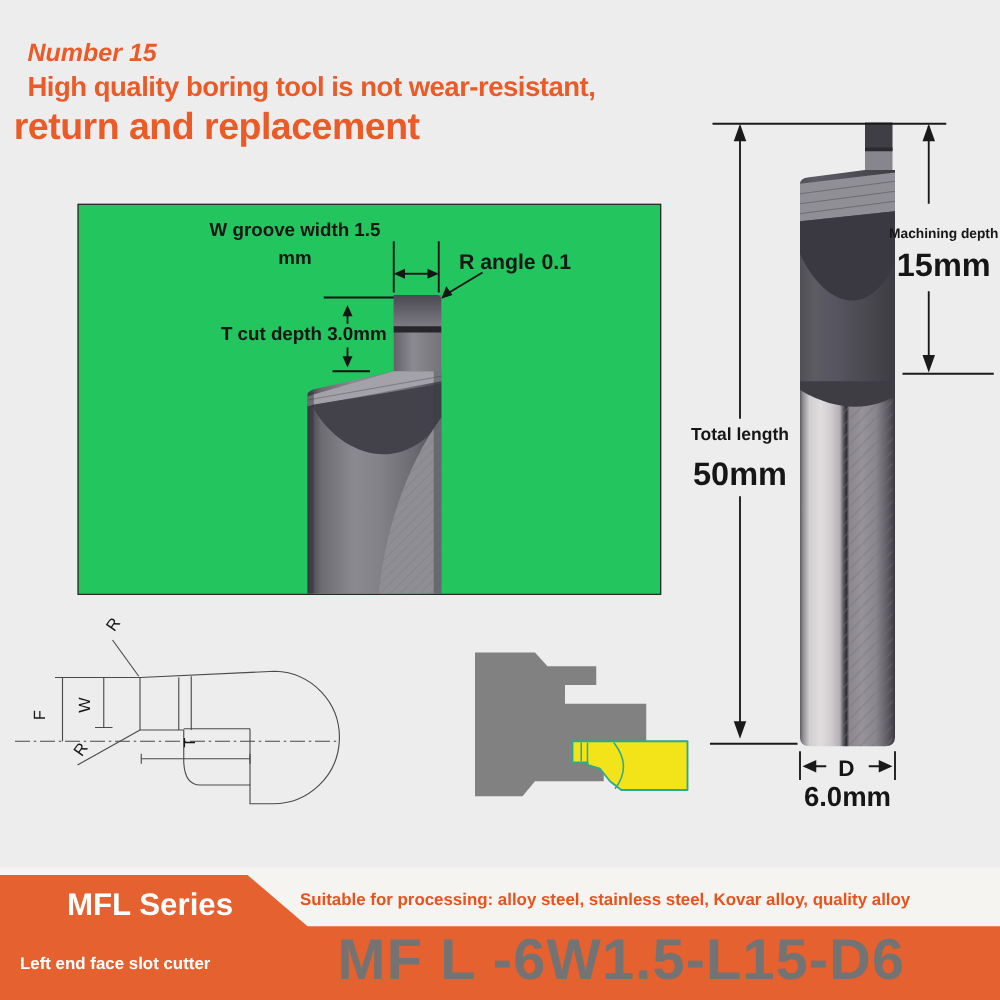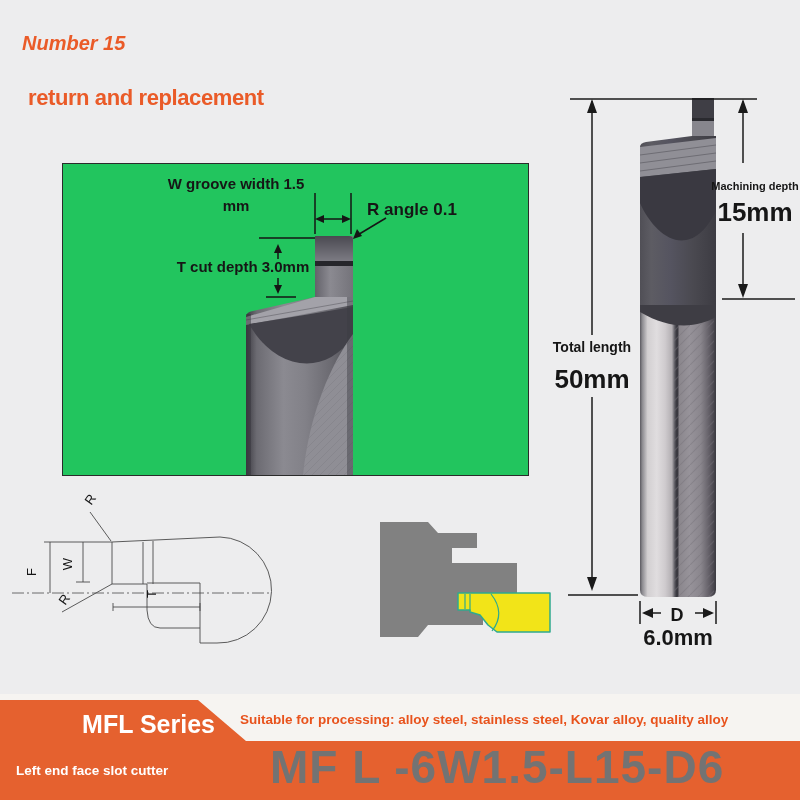--- a/index.html
+++ b/index.html
@@ -2,40 +2,41 @@
 <html><head>
 <meta charset="utf-8">
 <style>
   html,body{margin:0;padding:0;}
   body{font-family:"Liberation Sans",sans-serif;background:#d8d8d8;}
   #stage{position:relative;width:800px;height:800px;background:#ededee;overflow:hidden;}
   .abs{position:absolute;}
   .orange-txt{color:#ea5b28;font-weight:bold;}
   .hdr-num{left:22px;top:33px;font-size:20px;line-height:1;font-style:italic;}
   .hdr-l1{left:22px;top:59px;font-size:22px;letter-spacing:-0.4px;white-space:nowrap;line-height:1;}
-  .hdr-l2{left:28px;top:87px;font-size:22px;letter-spacing:-0.4px;white-space:nowrap;line-height:1;}
+  .hdr-l2{left:11px;top:87px;font-size:30px;letter-spacing:-0.4px;white-space:nowrap;line-height:1;}
   .detail-box{left:62px;top:163px;width:465px;height:311px;background:#22c55e;border:1.5px solid #2b2b2b;box-sizing:content-box;}
   .svg-abs{display:block;}
   text{font-family:"Liberation Sans",sans-serif;fill:#161616;}
   .dim-bold{font-weight:bold;}
   
   .band{left:0;top:694px;width:800px;height:106px;background:#f6f4f1;}
   .band-orange{position:absolute;left:0;top:0;width:100%;height:100%;background:#e5612f;
     clip-path:polygon(0 6px,198px 6px,246px 47px,100% 47px,100% 100%,0 100%);}
-  .band-series{position:absolute;left:25px;top:17px;width:190px;text-align:right;color:#fff;font-weight:bold;font-size:25px;line-height:1.1;}
+  .band-series{position:absolute;left:25px;top:17px;width:190px;text-align:center;color:#fff;font-weight:bold;font-size:25px;line-height:1.1;}
   .band-sub{position:absolute;left:16px;top:69px;width:210px;color:#fff;font-weight:bold;font-size:13.5px;white-space:nowrap;}
   .band-suitable{position:absolute;left:240px;top:18px;width:560px;color:#e8531d;font-weight:bold;font-size:13.5px;white-space:nowrap;}
   .band-model{position:absolute;left:270px;top:50px;width:530px;color:#737373;font-weight:bold;font-size:46px;letter-spacing:1px;white-space:nowrap;line-height:1;}
 </style>
 </head>
 <body>
 
 <div id="stage">
 
   <div class="abs orange-txt hdr-num">Number 15</div>
+  <div class="abs orange-txt hdr-l1">High quality boring tool is not wear-resistant,</div>
   <div class="abs orange-txt hdr-l2">return and replacement</div>
 
   <div class="abs detail-box">
     <svg class="svg-abs" width="465" height="311" viewBox="0 0 465 311">
       <defs>
         <linearGradient id="gBody" x1="0" y1="0" x2="1" y2="0">
           <stop offset="0" stop-color="#3b3a41"></stop>
             <stop offset="0.1" stop-color="#6c6b72"></stop>
           <stop offset="0.35" stop-color="#8b8a91"></stop>
             <stop offset="0.55" stop-color="#828188"></stop>

